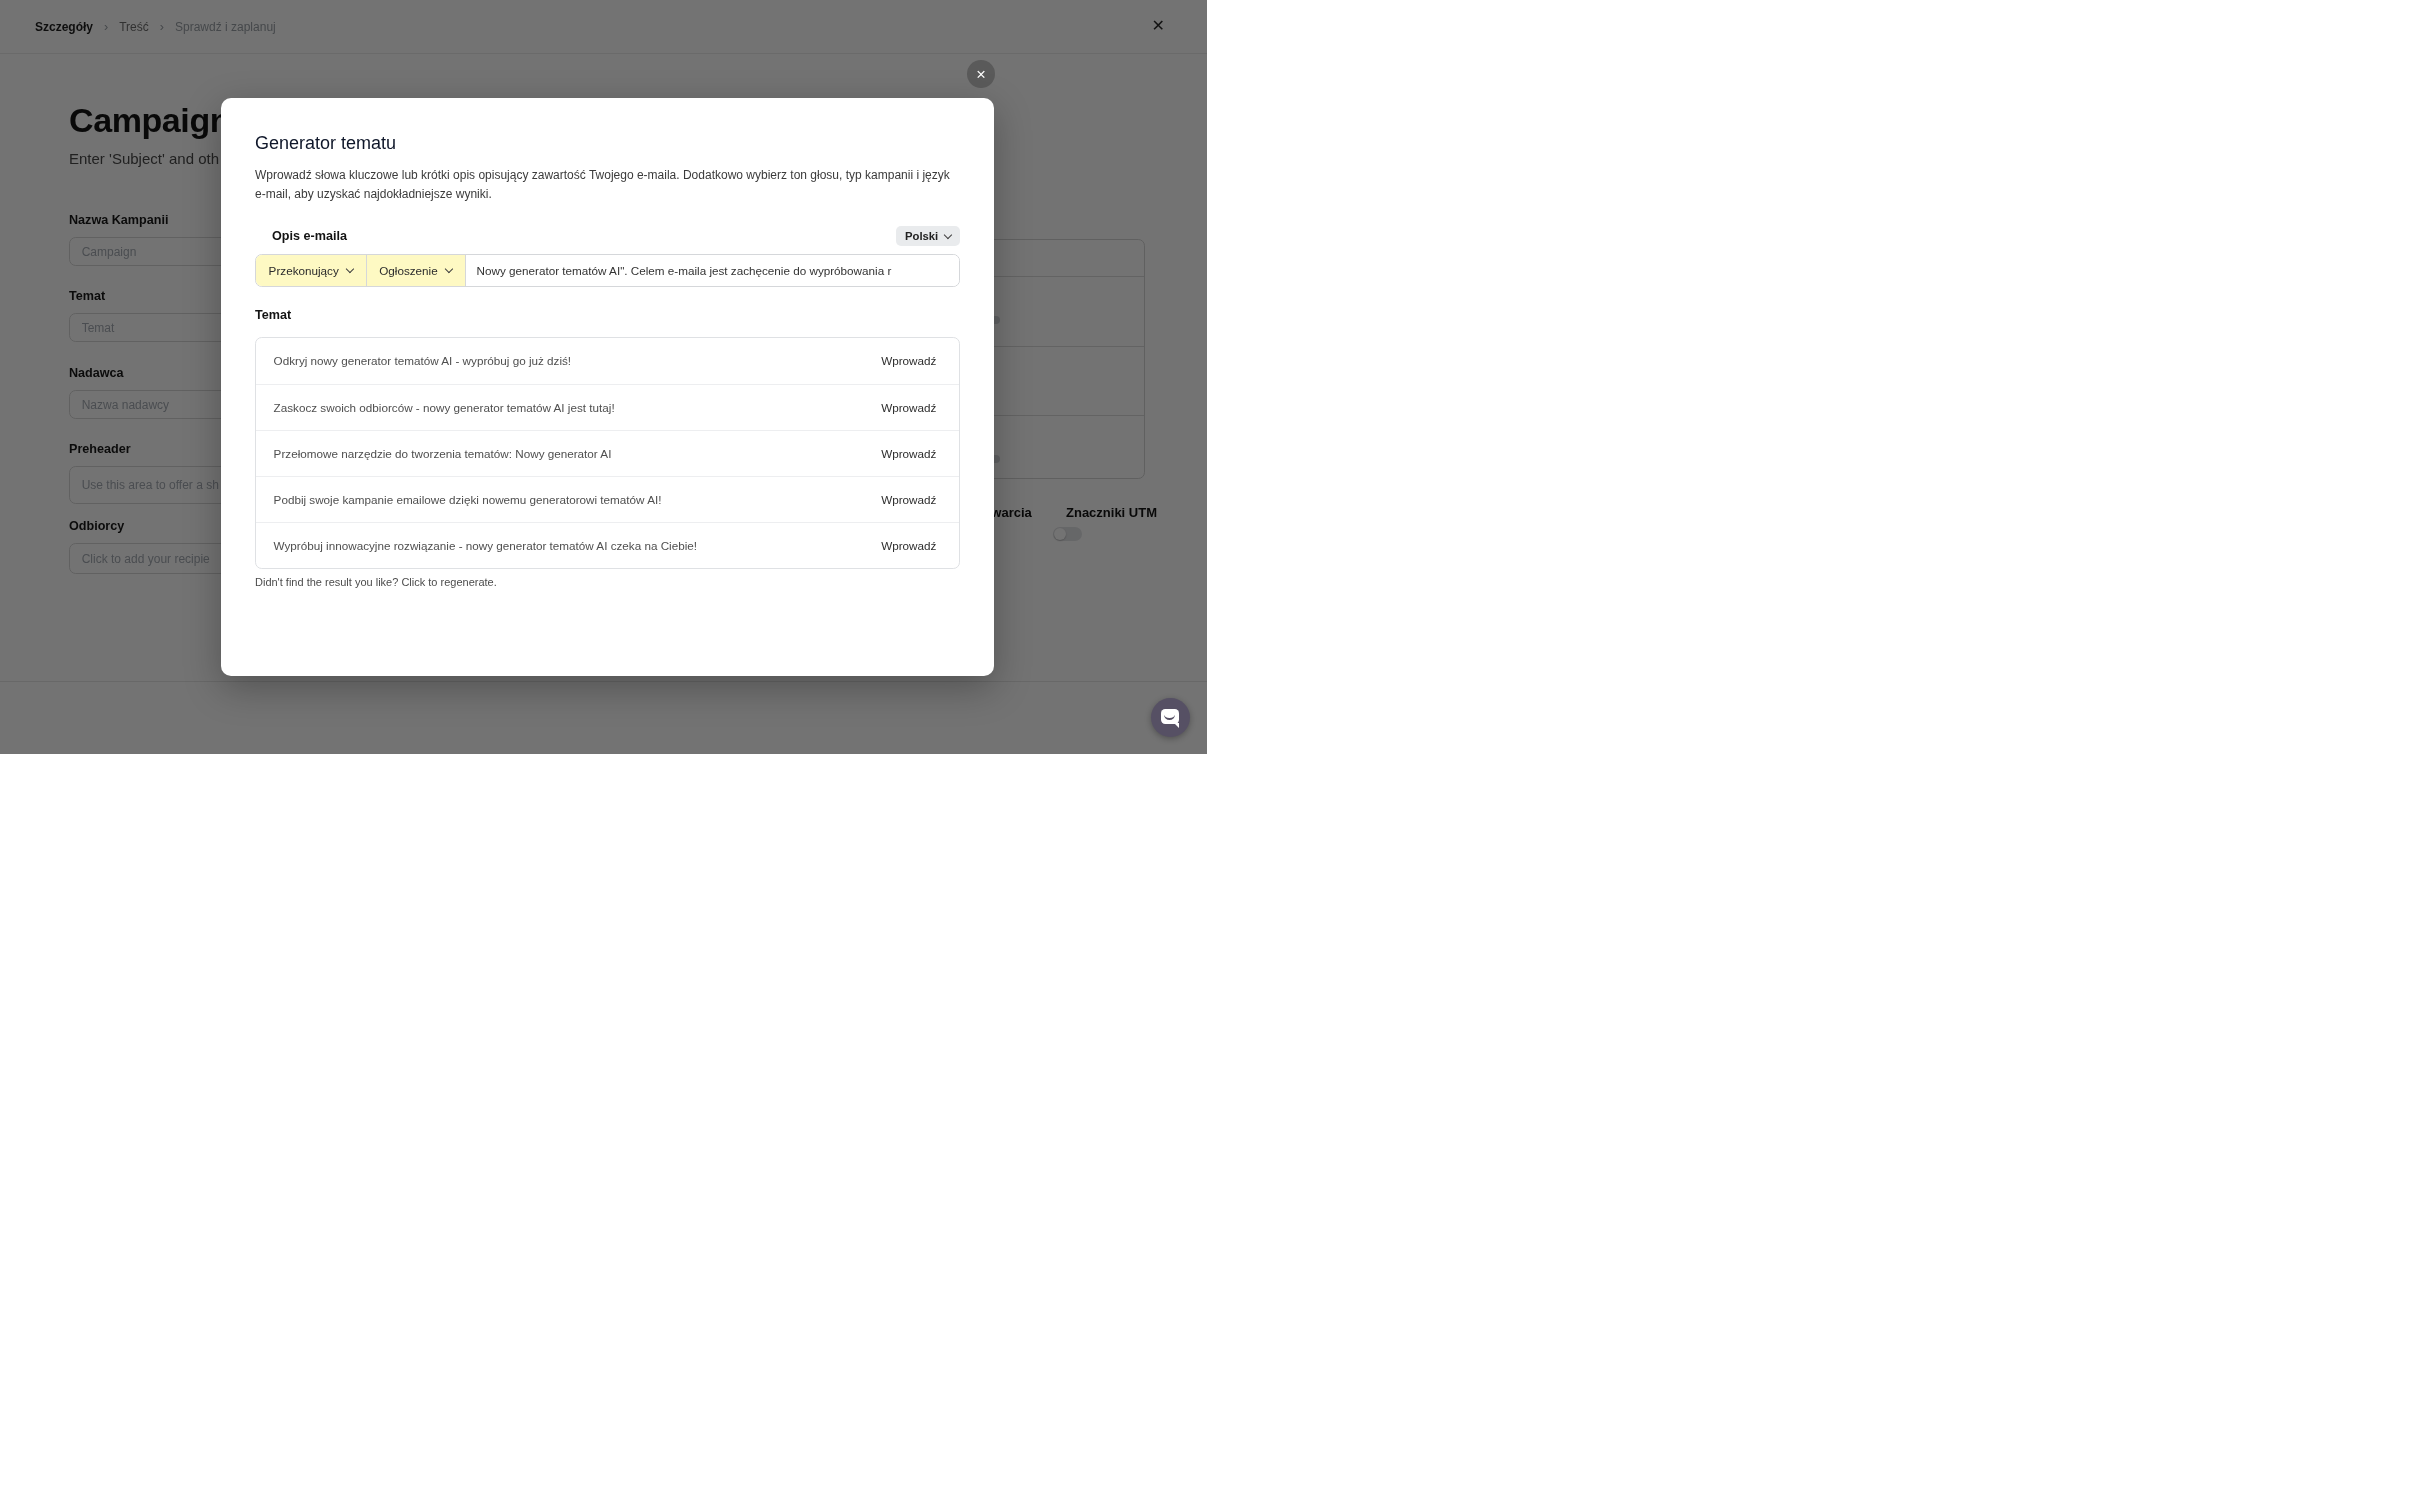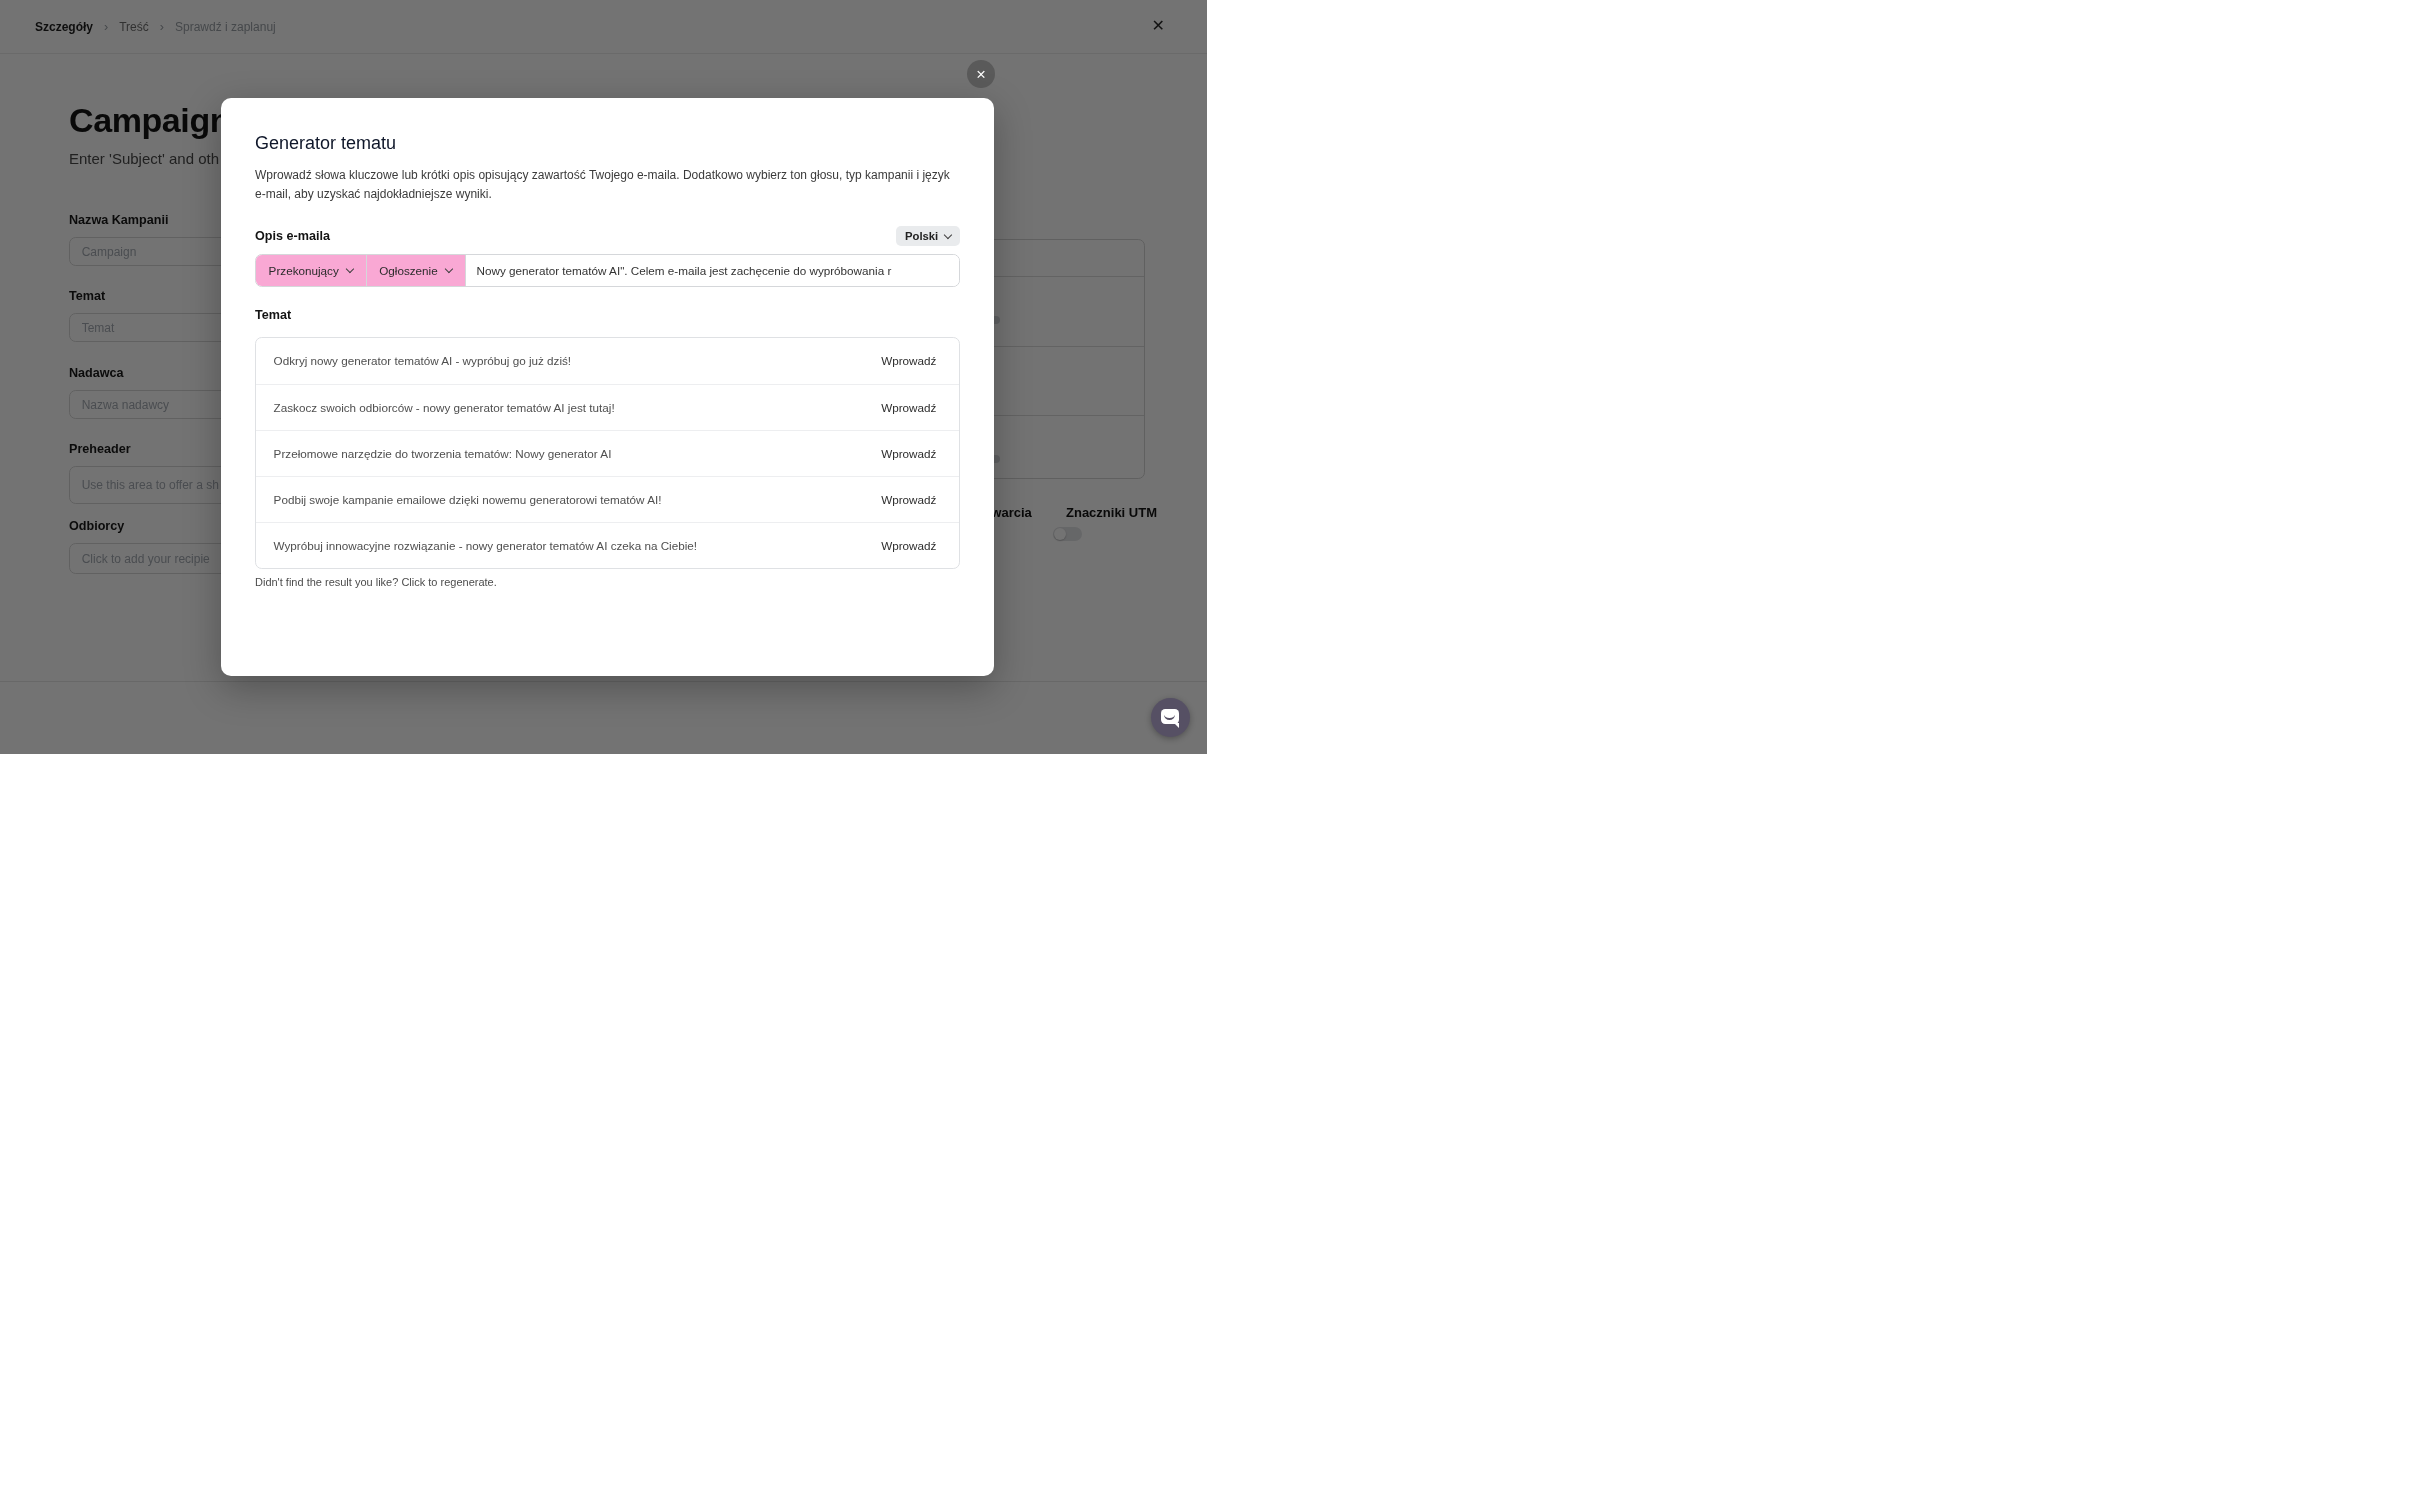--- a/index.html
+++ b/index.html
@@ -43,28 +43,28 @@
 
   
   .overlay { position:absolute; inset:0; background:rgba(0,0,0,0.55); z-index:10; }
 
   
   .modal-close { position:absolute; left:967px; top:60px; width:28px; height:28px; border-radius:50%; background:rgba(15,15,15,0.25); z-index:30; display:flex; align-items:center; justify-content:center; color:#fff; font-size:12.6px; cursor:pointer; }
   .modal { position:absolute; left:221px; top:98px; width:773px; height:578px; background:#fff; border-radius:10px; z-index:20; box-shadow:0 11.7px 37px rgba(0,0,0,.28); padding:35px 34px 0 34px; }
   .m-title { font-size:18px; font-weight:400; color:#0f172a; }
   .m-desc { margin-top:11.7px; font-size:12px; line-height:19px; color:#3b3b3b; width:706px; }
 
-  .opis-row { margin-top:22px; display:flex; align-items:center; justify-content:space-between; }
+  .opis-row { margin-top:22px; display:flex; align-items:center; justify-content:space-between;margin-left:17px; }
   .m-label { font-size:12.6px; font-weight:700; color:#141414; }
   .lang-pill { display:flex; align-items:center; gap:6.7px; background:#e9ebed; border-radius:5px; padding:4.2px 9.2px; font-size:11.3px; font-weight:600; color:#222; cursor:pointer; }
 
   .chev { width:5.9px; height:5.9px; border-right:1.4px solid #3f3f3f; border-bottom:1.4px solid #3f3f3f; transform:rotate(45deg) translate(-0.8px,-0.8px); }
 
   .combo { margin-top:7.5px; height:33px; border:0.8px solid #d5d7da; border-radius:6.7px; display:flex; overflow:hidden; align-items:stretch; }
-  .combo .seg { background:#f9a8d4; display:flex; align-items:center; gap:8.4px; padding:0 12.6px; font-size:11.7px; color:#2b2b2b; border-right:0.8px solid #d5d7da; cursor:pointer; white-space:nowrap; }
+  .combo .seg { background:#fef9c3; display:flex; align-items:center; gap:8.4px; padding:0 12.6px; font-size:11.7px; color:#2b2b2b; border-right:0.8px solid #d5d7da; cursor:pointer; white-space:nowrap; }
   .combo input { flex:1; border:none; outline:none; padding:0 11px; font-size:11.7px; color:#333; font-family:inherit; }
 
   .temat-label { margin-top:21px; }
   .sug-list { margin-top:15px; border:0.8px solid #dfe1e4; border-radius:6.7px; overflow:hidden; }
   .sug-row { height:46px; display:flex; align-items:center; justify-content:space-between; padding:0 22.6px 0 17.6px; }
   .sug-row + .sug-row { border-top:0.8px solid #edeef0; }
   .sug-text { font-size:11.7px; color:#4f4f4f; }
   .sug-action { font-size:11.7px; font-weight:400; color:#2e2e2e; cursor:pointer; margin-left:17px; white-space:nowrap; }
 
   .hint { margin-top:7.5px; font-size:11px; color:#4c4c4c; }

